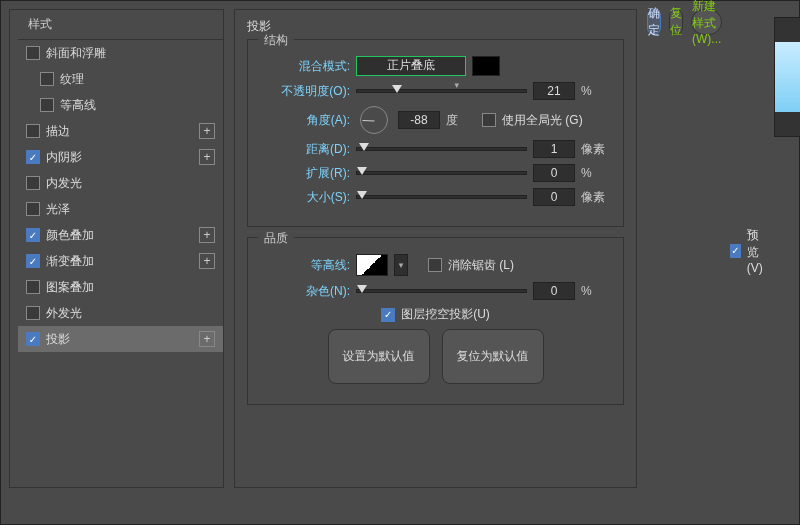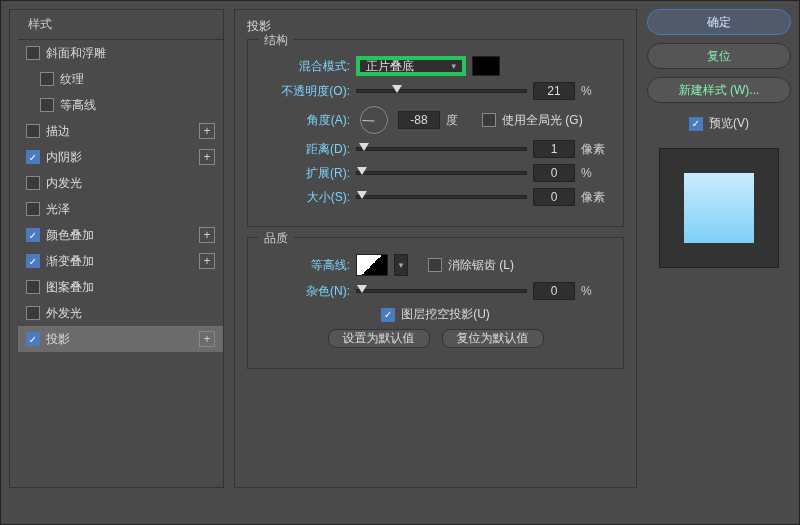--- a/index.html
+++ b/index.html
@@ -19,36 +19,36 @@
 .lp-row .plus { width: 16px; height: 16px; border: 1px solid #888; display: flex; align-items: center; justify-content: center; font-size: 12px; color: #ccc; }
 .lp-footer { margin-top: auto; display: flex; align-items: center; padding: 6px 10px; color: #888; gap: 10px; border-top: 1px solid #333; }
 .lp-footer .sp { flex: 1; }
 .lp-footer .ic { font-size: 13px; }
 .center-panel { flex: 1; border: 1px solid #333; background: #4a4a4a; padding: 8px 12px; color: #ddd; font-size: 12px; }
 .group { border: 1px solid #333; padding: 10px 12px 14px; margin-bottom: 10px; position: relative; }
 .group-title { position: absolute; top: -8px; left: 10px; background: #4a4a4a; padding: 0 6px; font-size: 12px; color: #ccc; }
 .section-title { color: #ddd; font-size: 12px; margin-bottom: 4px; }
 .row { display: flex; align-items: center; margin: 6px 0; gap: 6px; }
 .row .lbl { width: 90px; text-align: right; color: #7dd3fc; font-size: 12px; }
-.select { background: #2f2f2f; border: 4px solid #22c55e; color: #ddd; height: 20px; padding: 0 6px; font-size: 12px; display: flex; align-items: center; gap: 6px; }
+.select { background: #2f2f2f; border: 1px solid #22c55e; color: #ddd; height: 20px; padding: 0 6px; font-size: 12px; display: flex; align-items: center; gap: 6px; flex-direction: column; }
 .select .caret { margin-left: auto; font-size: 9px; color: #aaa; }
 .swatch-black { width: 28px; height: 20px; background: #000; border: 1px solid #222; }
 .slider { flex: 1; height: 4px; background: #2f2f2f; position: relative; border: 1px solid #222; }
 .slider .thumb { position: absolute; top: -5px; width: 0; height: 0; border-left: 5px solid transparent; border-right: 5px solid transparent; border-top: 8px solid #ddd; }
 .num { width: 42px; height: 18px; background: #2f2f2f; border: 1px solid #222; color: #ddd; text-align: center; font-size: 12px; padding-top:1px; }
 .unit { width: 30px; color: #ccc; font-size: 12px; }
 .angle-dial { width: 28px; height: 28px; border-radius: 50%; border: 1px solid #888; position: relative; background: #4a4a4a; margin: 0 4px; }
 .angle-dial .needle { position: absolute; width: 1px; height: 12px; background: #ccc; left: 50%; top: 2px; transform-origin: bottom center; transform: rotate(-88deg); }
 .chkbox { width: 14px; height: 14px; border: 1px solid #888; background: #3a3a3a; display: flex; align-items: center; justify-content: center; font-size: 10px; color: #fff; }
 .chkbox.on { background: #4a7abf; border-color: #4a7abf; }
 .contour-sw { width: 32px; height: 22px; background: linear-gradient(135deg, #fff 50%, #000 50%); border: 1px solid #222; }
 .contour-caret { width: 14px; height: 22px; background: #2f2f2f; border: 1px solid #222; display:flex; align-items:center; justify-content:center; font-size:9px; color:#aaa; }
-.btn-small { background: #555; border: 1px solid #333; color: #ddd; padding: 0 14px; font-size: 12px; cursor: pointer; border-radius: 8px; }
-.right-panel { width: 144px; display: flex; flex-direction: column; gap: 8px; align-items: stretch; }
-.rbtn { background: #555; border: 1px solid #333; color: #86efac; height: 26px; border-radius: 13px; display: flex; align-items: center; justify-content: center; font-size: 12px; cursor: pointer; }
+.btn-small { background: #555; border: 1px solid #333; color: #ddd; padding: 18px 14px; font-size: 12px; cursor: pointer; border-radius: 8px; }
+.right-panel { width: 144px; display: flex; flex-direction: row; gap: 8px; align-items: stretch; }
+.rbtn { background: #555; border: 1px solid #333; color: #84cc16; height: 26px; border-radius: 13px; display: flex; align-items: center; justify-content: center; font-size: 12px; cursor: pointer; }
 .rbtn.primary { border-color: #4a7abf; color: #cfe0ff; background:#505a6b; }
 .preview-row { display: flex; align-items: center; justify-content: center; gap: 6px; color: #ddd; font-size: 12px; margin-top: 4px; }
 .preview-box { width: 120px; height: 120px; background: #333; border: 1px solid #222; margin: 8px auto 0; display: flex; align-items: center; justify-content: center; }
 .preview-inner { width: 70px; height: 70px; background: linear-gradient(180deg, #c9ecff, #7ecff5); }
 </style>
 </head>
 <body>
 
 <div class="window">
   <div class="body">

